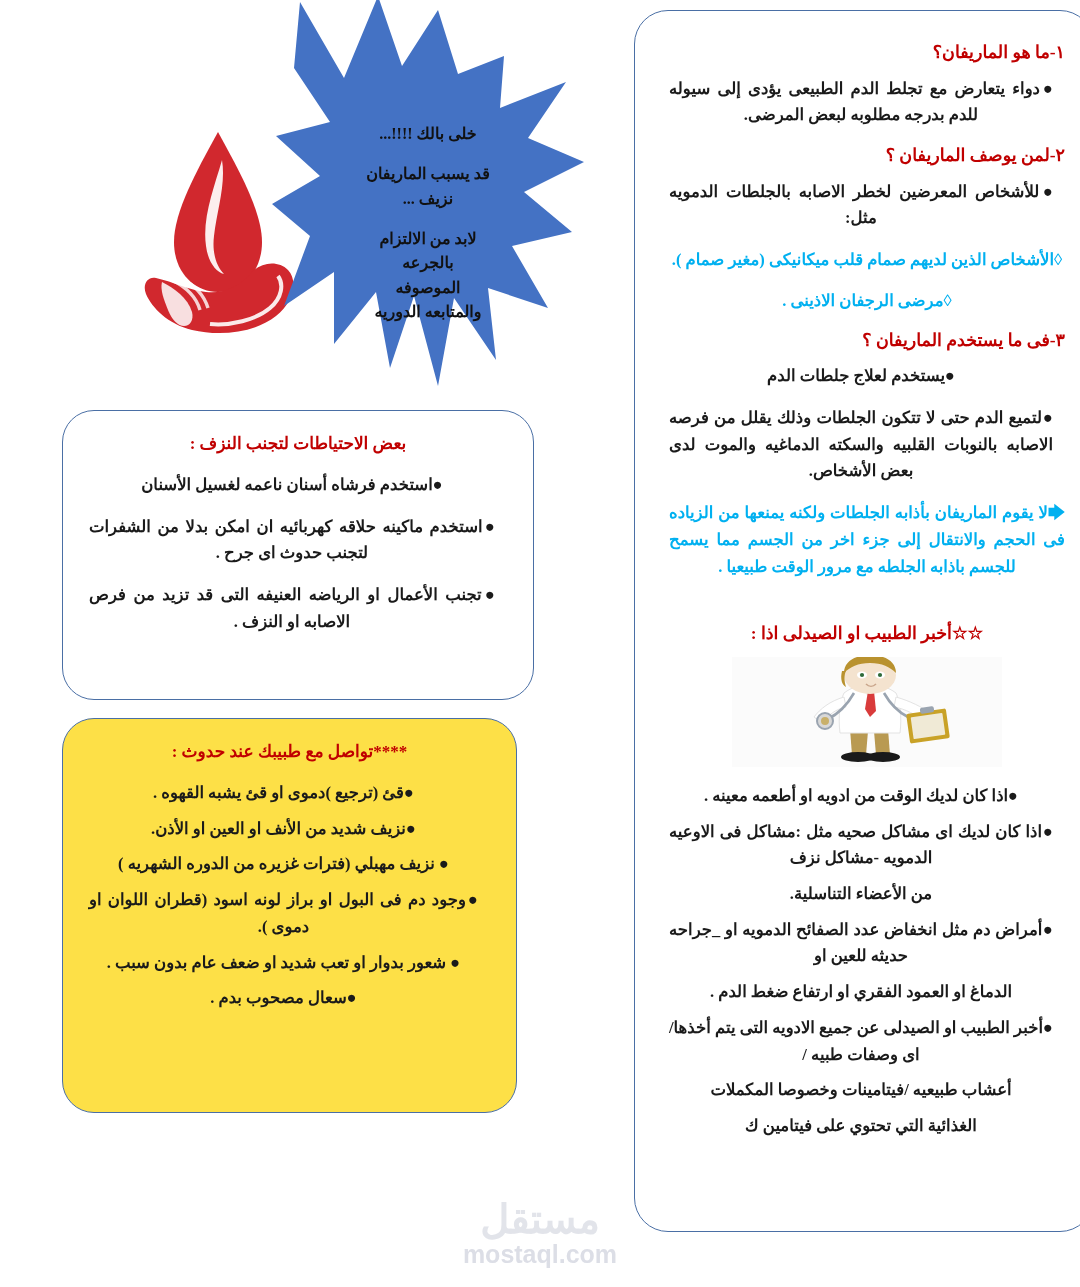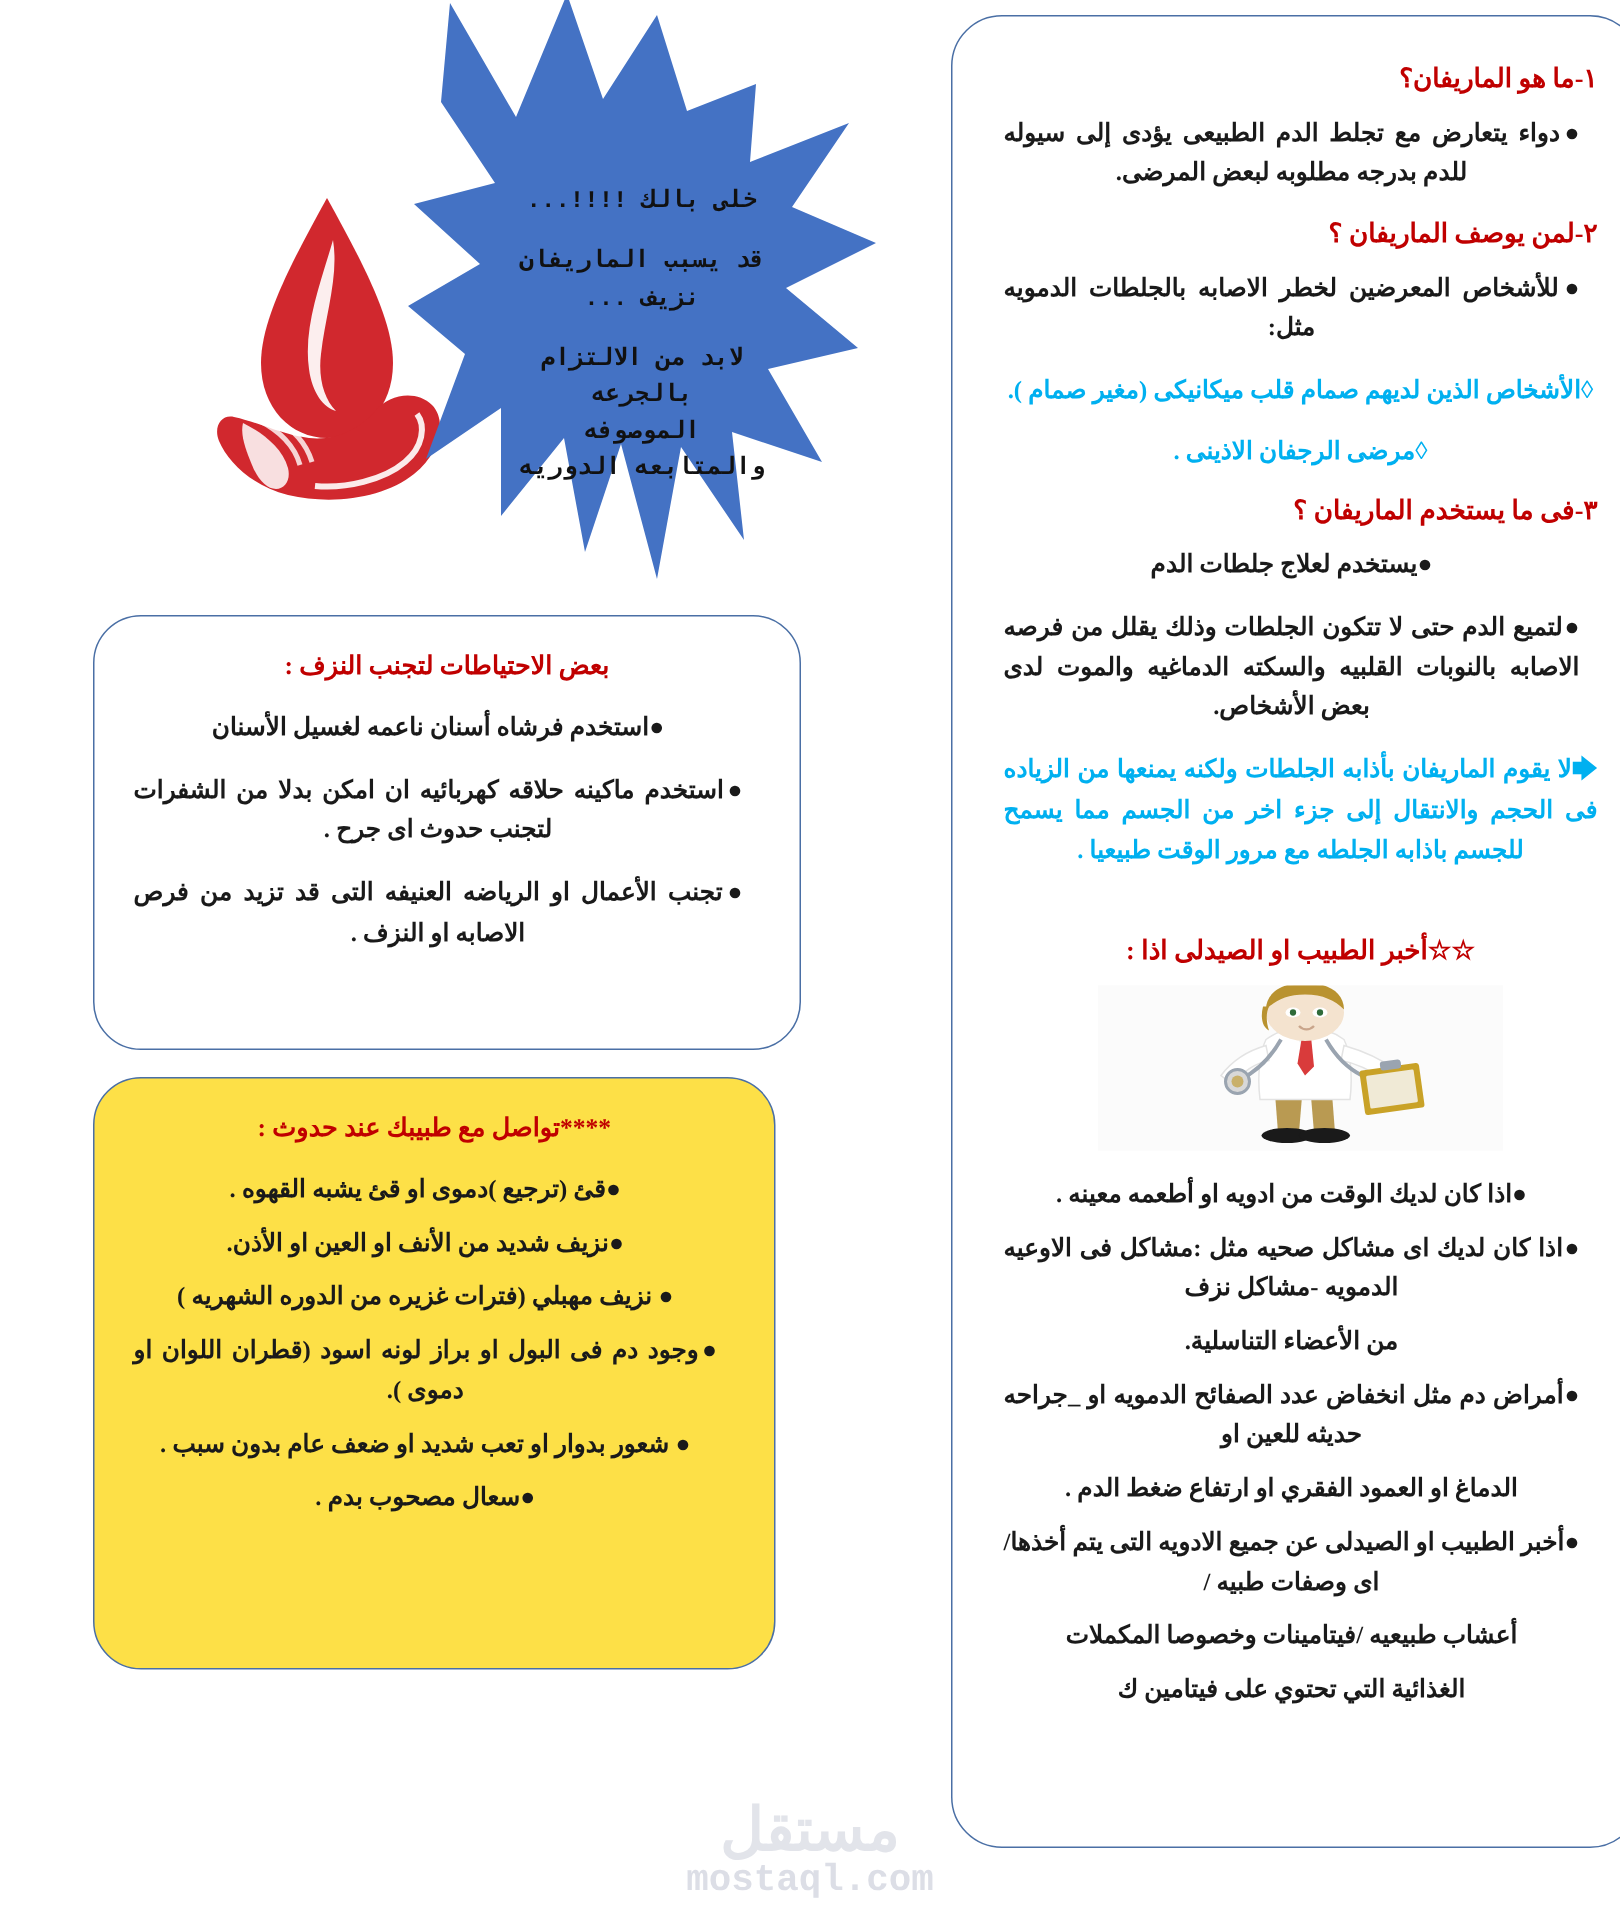--- a/index.html
+++ b/index.html
@@ -122,21 +122,20 @@
     box-sizing: border-box;
     pointer-events: none;
   }
   .burst-line {
     color: #111111;
     font-weight: bold;
     font-size: 16px;
     line-height: 1.52;
     text-align: center;
     width: 196px;
-    font-family: Liberation Mono, monospace;
   }
   .burst-gap { height: 16px; }
 
   
   #blood-drop {
     position: absolute;
     left: 118px;
     top: 126px;
     width: 200px;
     height: 210px;
@@ -168,21 +167,21 @@
     color: #e2e4ea;
     font-size: 40px;
     font-weight: bold;
     line-height: 1;
     letter-spacing: 1px;
   }
   #watermark .wm-en {
     color: #dcdee6;
     font-size: 25px;
     font-weight: bold;
-    font-family: Liberation Mono, monospace;
+    font-family: Liberation Sans, sans-serif;
     line-height: 1.15;
     direction: ltr;
   }
 </style>
 </head>
 <body>
 
 <div id="blood-drop">
   <svg viewBox="0 0 200 210" xmlns="http://www.w3.org/2000/svg" aria-label="blood-drop-icon">
     <g>

